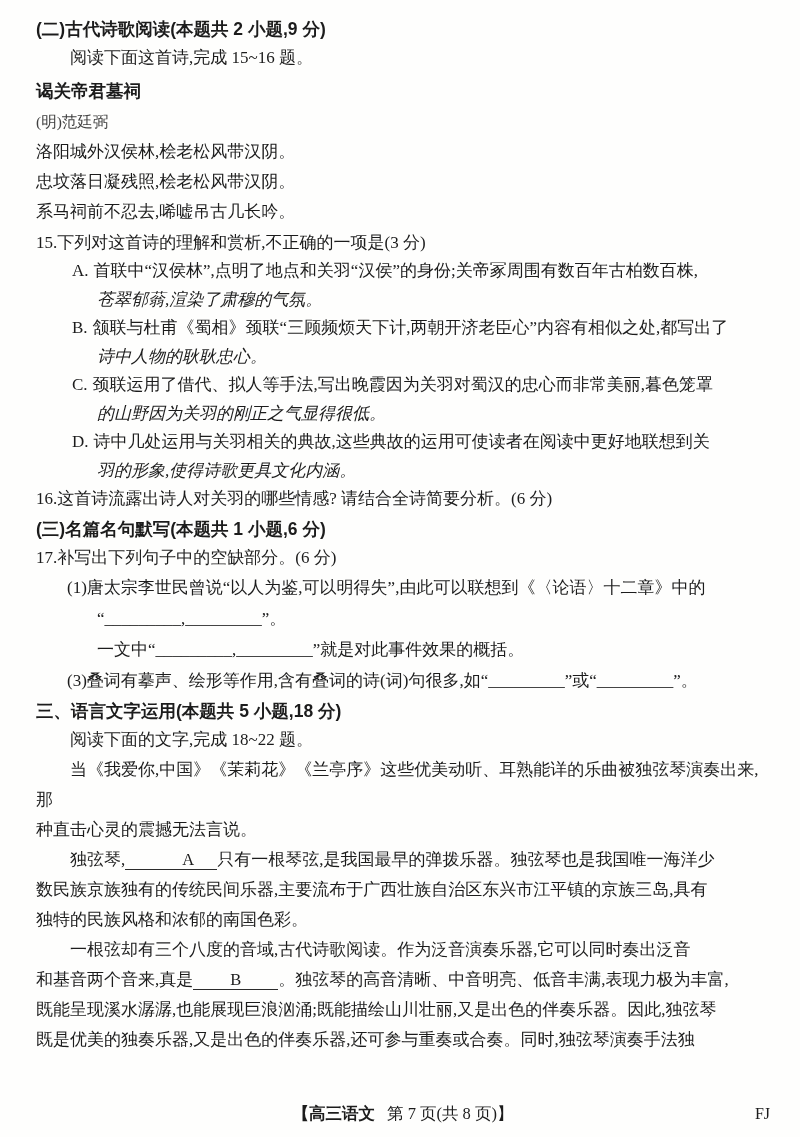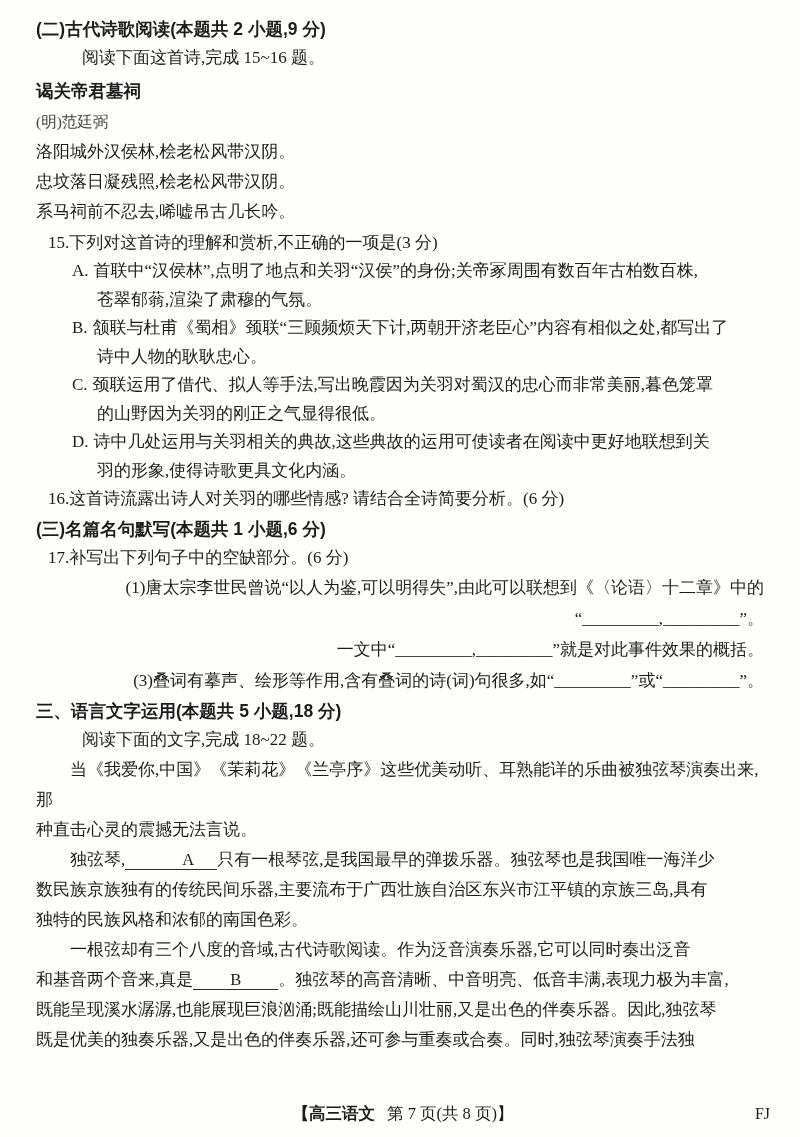--- a/index.html
+++ b/index.html
@@ -9,37 +9,37 @@
     color:#1c1c1c;
     font-family:"Liberation Serif","DejaVu Serif",serif;
     position:relative; overflow:hidden;
   }
   .page { padding:14px 36px 0 36px; }
 
   .h-sans {
     font-family:"Liberation Sans","DejaVu Sans",sans-serif;
     font-weight:bold; font-size:17.5px; line-height:30px;
   }
-  .t  { font-size:17px; line-height:28.5px;margin-left:12px; }
+  .t  { font-size:17px; line-height:28.5px; }
   .indent2 { text-indent:34px; }
 
   .poem { margin:3px 0 2px 0; }
   .poem-title {
     font-family:"Liberation Sans","DejaVu Sans",sans-serif;
     font-weight:bold; font-size:17.5px; line-height:31px;
   }
   .poem-author { font-size:15.5px; line-height:30px; color:#404040; }
   .poem-line   { font-size:17px;  line-height:30px; }
 
   .option   { padding-left:61px; font-size:17px; line-height:28.5px; }
   .opt-l1   { text-indent:-25px; }
-  .opt-l2   { text-indent:0; }
+  .opt-l2   { text-indent:0;font-style:italic; }
   .opt-label{ margin-right:5px; }
 
-  .q17-item { padding-left:61px; font-size:17px; line-height:31px;text-align:right; }
+  .q17-item { padding-left:61px; font-size:17px; line-height:31px; }
   .item-l1  { text-indent:-30px; }
   .item-l2  { text-indent:0; }
 
   .p-line { font-size:17px; line-height:30px; }
 
   .blank {
     display:inline-block;
     border-bottom:1px solid #2b2b2b;
     text-align:center;
     font-size:16.5px; line-height:19px;

